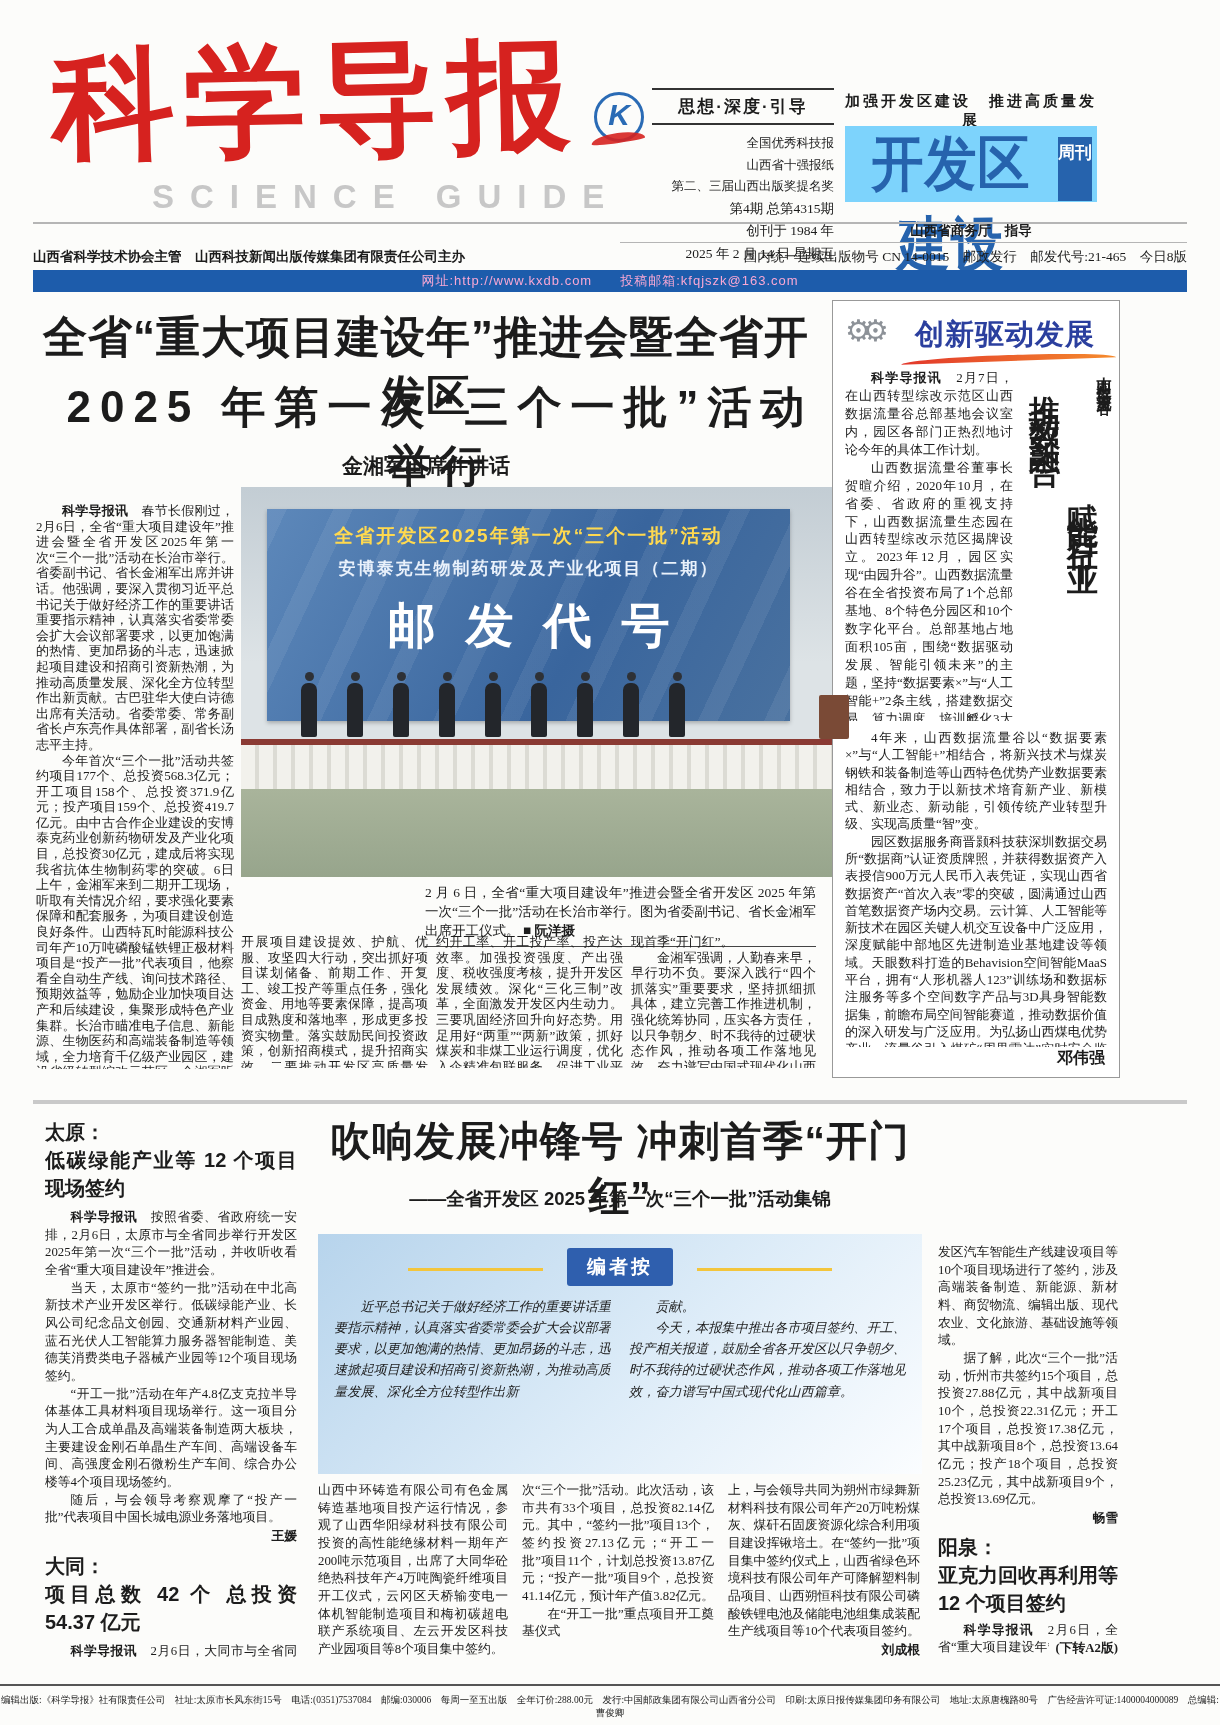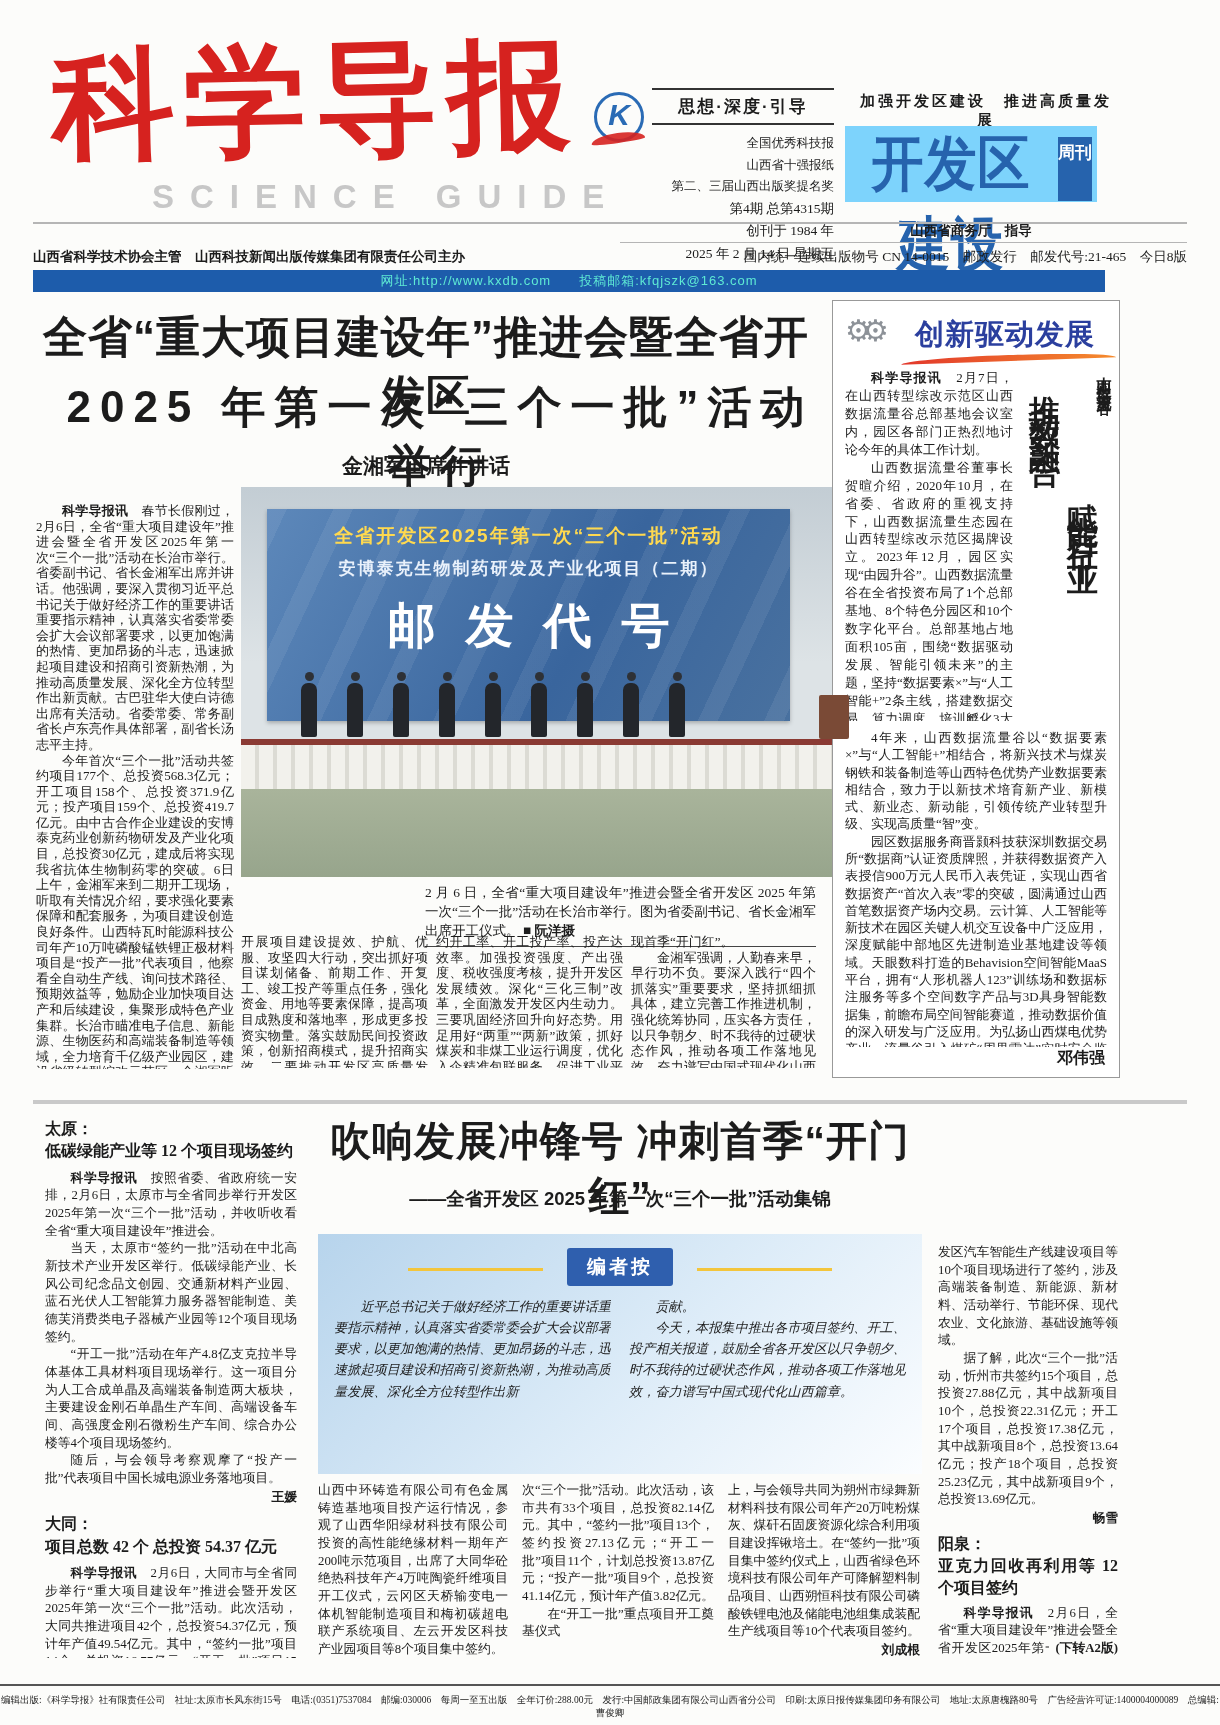--- a/index.html
+++ b/index.html
@@ -17,31 +17,31 @@
   #mast-en{left:152px;top:178px;font-size:33px;letter-spacing:16px;color:#c7c7c7;font-weight:bold;}
   #mid-block{left:594px;top:88px;width:240px;}
   #logo-k{position:absolute;left:0;top:4px;width:44px;height:44px;border:3px solid #2a6bb5;border-radius:50%;
       color:#2a6bb5;font-weight:bold;font-style:italic;font-size:30px;text-align:center;line-height:40px;}
   #logo-k::after{content:"";position:absolute;left:-6px;bottom:-4px;width:54px;height:10px;
       background:#d6221f;border-radius:50%/80% 80% 20% 20%;transform:rotate(-8deg);opacity:.9;}
   #slogan{margin-left:58px;border-top:2px solid #333;border-bottom:2px solid #333;
       font-size:17px;font-weight:bold;padding:5px 2px;text-align:center;letter-spacing:2px;}
   #honors{margin-top:8px;font-size:12.5px;line-height:1.72;text-align:right;}
   #issue{font-size:13.5px;line-height:1.7;text-align:right;}
-  #right-slogan{left:845px;top:92px;width:252px;text-align:center;font-size:15px;font-weight:bold;letter-spacing:3px;margin-left:15px;}
+  #right-slogan{left:845px;top:92px;width:252px;text-align:center;font-size:15px;font-weight:bold;letter-spacing:3px;}
   #sec-panel{left:845px;top:126px;width:252px;height:76px;background:#7dd3fc;}
   #sec-title{position:absolute;left:8px;top:8px;width:196px;font-size:52px;font-weight:900;color:#2663ad;
       letter-spacing:1px;line-height:70px;text-align:center;transform:scaleY(1.15);}
   #weekly{position:absolute;right:5px;top:11px;width:34px;height:64px;background:#2663ad;color:#fff;
       font-size:17px;font-weight:bold;text-align:center;line-height:31px;}
   #guide-line{left:845px;top:222px;width:252px;text-align:center;font-size:13.5px;font-weight:bold;}
   .rule{position:absolute;background:#b5b5b5;}
   #sponsor{left:33px;top:248px;font-size:13.5px;font-weight:bold;}
   #pubinfo{right:33px;top:248px;font-size:13.5px;}
-  #urlbar{left:33px;top:270px;width:1072px;height:22px;background:#1d5cab;color:#5eead4;
+  #urlbar{left:33px;top:270px;width:1154px;height:22px;background:#1d5cab;color:#f9a8d4;
       font-size:13px;text-align:center;line-height:22px;letter-spacing:1px;}
   
   #hl1{left:36px;top:308px;width:780px;text-align:center;font-size:44px;font-weight:900;letter-spacing:1px;}
   #hl2{left:50px;top:378px;width:780px;text-align:center;font-size:44px;font-weight:900;letter-spacing:9px;}
   #subhead{left:36px;top:452px;width:780px;text-align:center;font-size:21px;font-weight:bold;}
   .bodycol{font-size:13px;line-height:1.2;overflow:hidden;}
   #col1{left:36px;top:503px;width:198px;height:566px;}
   #col2{left:241px;top:934px;width:187px;height:134px;}
   #col3{left:436px;top:934px;width:187px;height:134px;}
   #col4{left:631px;top:934px;width:185px;height:134px;}
@@ -77,21 +77,21 @@
       background:linear-gradient(90deg,#e2372b,#f58b2d);border-radius:50%/100% 100% 0 0;transform:rotate(-2deg);}
   #sb-narrow{position:absolute;left:12px;top:68px;width:168px;height:352px;font-size:13px;line-height:1.38;overflow:hidden;}
   .vert{writing-mode:vertical-rl;text-orientation:upright;}
   #sb-kicker{position:absolute;right:6px;top:64px;font-size:15px;font-weight:bold;letter-spacing:4px;}
   #sb-v1{position:absolute;right:54px;top:70px;font-size:31px;font-weight:900;letter-spacing:12px;}
   #sb-v2{position:absolute;right:16px;top:178px;font-size:31px;font-weight:900;letter-spacing:12px;}
   #sb-wide{position:absolute;left:12px;top:428px;width:262px;height:318px;font-size:13px;line-height:1.33;overflow:hidden;}
   #sb-sig{position:absolute;right:14px;bottom:8px;}
   
   #divider{left:33px;top:1100px;width:1154px;height:4px;background:#c9c9c9;}
-  .cityh{font-family:Liberation Serif, serif;font-weight:bold;font-size:16px;line-height:1.4;}
+  .cityh{font-family:Liberation Sans, sans-serif;font-weight:bold;font-size:20px;line-height:1.4;}
   .smallcol{font-size:12.8px;line-height:1.38;overflow:hidden;}
   #bcol1{left:45px;top:1118px;width:252px;height:540px;}
   #b-hl{left:318px;top:1114px;width:604px;text-align:center;font-size:41px;font-weight:900;letter-spacing:1px;}
   #b-sub{left:318px;top:1186px;width:604px;text-align:center;font-size:18.5px;font-weight:bold;}
   #notebox{left:318px;top:1234px;width:604px;height:240px;
       background:linear-gradient(135deg,#b7d4ec,#ddecf8 55%,#fbfdff);}
   #notebadge{position:absolute;left:50%;top:14px;transform:translateX(-50%);background:#2f5fae;color:#fff;
       font-size:19px;font-weight:bold;padding:6px 20px;border-radius:3px;letter-spacing:3px;
       font-family:Liberation Mono, monospace;z-index:2;}
   .yline{position:absolute;top:34px;width:135px;height:3px;background:#f3c53c;}
@@ -259,21 +259,21 @@
   <p style="text-indent:2em">在“开工一批”重点项目开工奠基仪式</p>
 </div>
 
 <div id="bcol4" class="abs smallcol just nohang">
   <p>上，与会领导共同为朔州市绿舞新材料科技有限公司年产20万吨粉煤灰、煤矸石固废资源化综合利用项目建设挥锹培土。在“签约一批”项目集中签约仪式上，山西省绿色环境科技有限公司年产可降解塑料制品项目、山西朔恒科技有限公司磷酸铁锂电池及储能电池组集成装配生产线项目等10个代表项目签约。</p>
   <div class="sig">刘成根</div>
 
 </div>
 
 <div id="bcol5" class="abs smallcol just nohang">
-  <p>发区汽车智能生产线建设项目等10个项目现场进行了签约，涉及高端装备制造、新能源、新材料、活动举行、节能环保、现代农业、文化旅游、基础设施等领域。</p>
+  <p>发区汽车智能生产线建设项目等10个项目现场进行了签约，涉及高端装备制造、新能源、新材料、商贸物流、编辑出版、现代农业、文化旅游、基础设施等领域。</p>
   <p style="text-indent:2em">据了解，此次“三个一批”活动，忻州市共签约15个项目，总投资27.88亿元，其中战新项目10个，总投资22.31亿元；开工17个项目，总投资17.38亿元，其中战新项目8个，总投资13.64亿元；投产18个项目，总投资25.23亿元，其中战新项目9个，总投资13.69亿元。</p>
   <div class="sig">畅雪</div>
   <div class="cityh" style="margin-top:6px">
     <span>阳泉：</span><br>
     <span>亚克力回收再利用等 12 个项目签约</span>
   </div>
   <p style="margin-top:4px;text-indent:2em"><span class="wire">科学导报讯</span><span>　2月6日，全省“重大项目建设年”推进会暨全省开发区2025年第一次“三个一批”活动举行后，阳泉市同步举行2025年第一次“三个一批”活动签约仪式，进一步动员全市各级各部门凝心聚力、拼搏奋进、狠抓重点项目建设。</span></p>
 
   <div class="a2note">(下转A2版)</div>
 </div>

